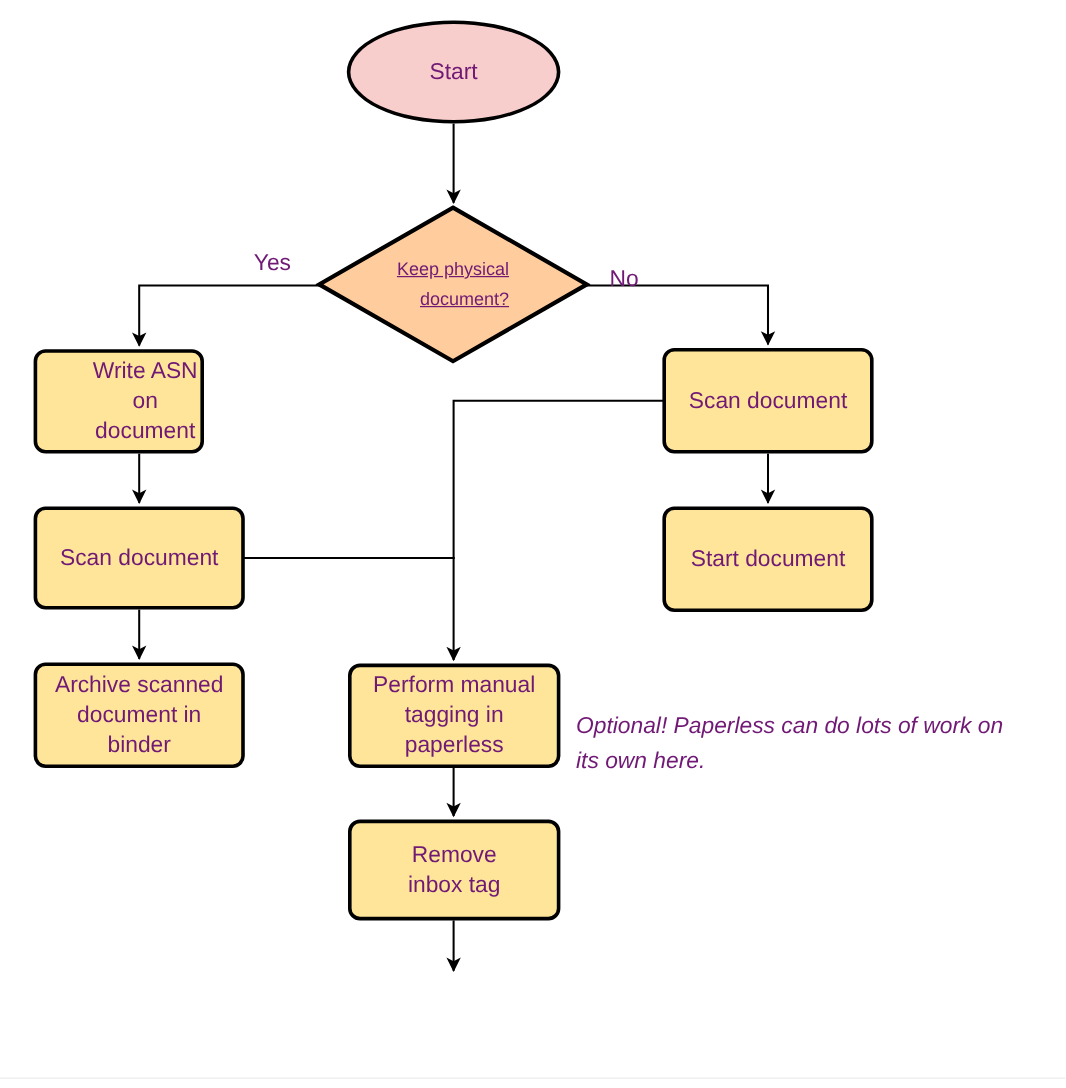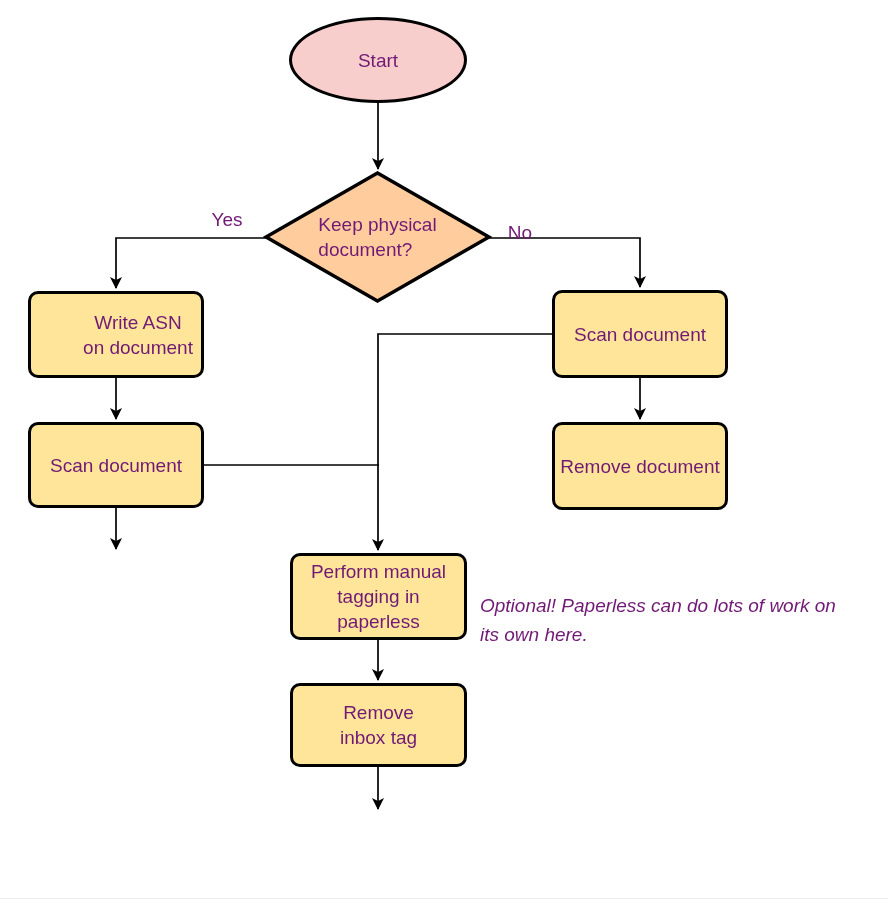--- a/index.html
+++ b/index.html
@@ -44,24 +44,25 @@
   .diamond-wrap svg {
     position: absolute;
     left: 0; top: 0;
   }
   .diamond-label {
     position: absolute;
     inset: 0;
     display: flex;
     align-items: center;
     justify-content: center;
-    text-align: left;
-    font-size: 19px;
+    text-align: right;
+    font-size: 15px;
     line-height: 25px;
     white-space: pre-line;
+    text-decoration: underline;
   }
   .edge-label {
     position: absolute;
     font-size: 19px;
     line-height: 22px;
     text-align: center;
   }
   .annotation {
     position: absolute;
     left: 480px;
@@ -111,36 +112,41 @@
   </div>
 
   <div class="diamond-wrap" style="left:263px; top:170px; width:229px; height:134px;">
     <svg width="229" height="134" viewBox="0 0 229 134">
       <polygon points="114.5,3 226,67 114.5,131 3,67" fill="#ffcc9e" stroke="#000000" stroke-width="3.5"></polygon>
     </svg>
     <div class="diamond-label">Keep physical
 document?</div>
   </div>
 
-  <div class="node process" style="left:28px; top:291px; width:176px; height:87px;padding-left:44px;">
+  <div class="node process" style="left:28px; top:291px; width:142px; height:87px;padding-left:44px;">
     <span>Write ASN
 on document</span>
   </div>
 
   <div class="node process" style="left:28px; top:422px; width:176px; height:86px;">
     <span>Scan document</span>
   </div>
 
+  <div class="node process" style="left:28px; top:552px; width:176px; height:88px;">
+    <span>Archive scanned
+document in
+binder</span>
+  </div>
 
   <div class="node process" style="left:552px; top:290px; width:176px; height:88px;">
     <span>Scan document</span>
   </div>
 
   <div class="node process" style="left:552px; top:422px; width:176px; height:88px;">
-    <span>Remove document</span>
+    <span>Start document</span>
   </div>
 
   <div class="node process" style="left:290px; top:683px; width:177px; height:84px;">
     <span>Remove
 inbox tag</span>
   </div>
 
   <div class="node process" style="left:290px; top:553px; width:177px; height:87px;">
     <span>Perform manual
 tagging in

